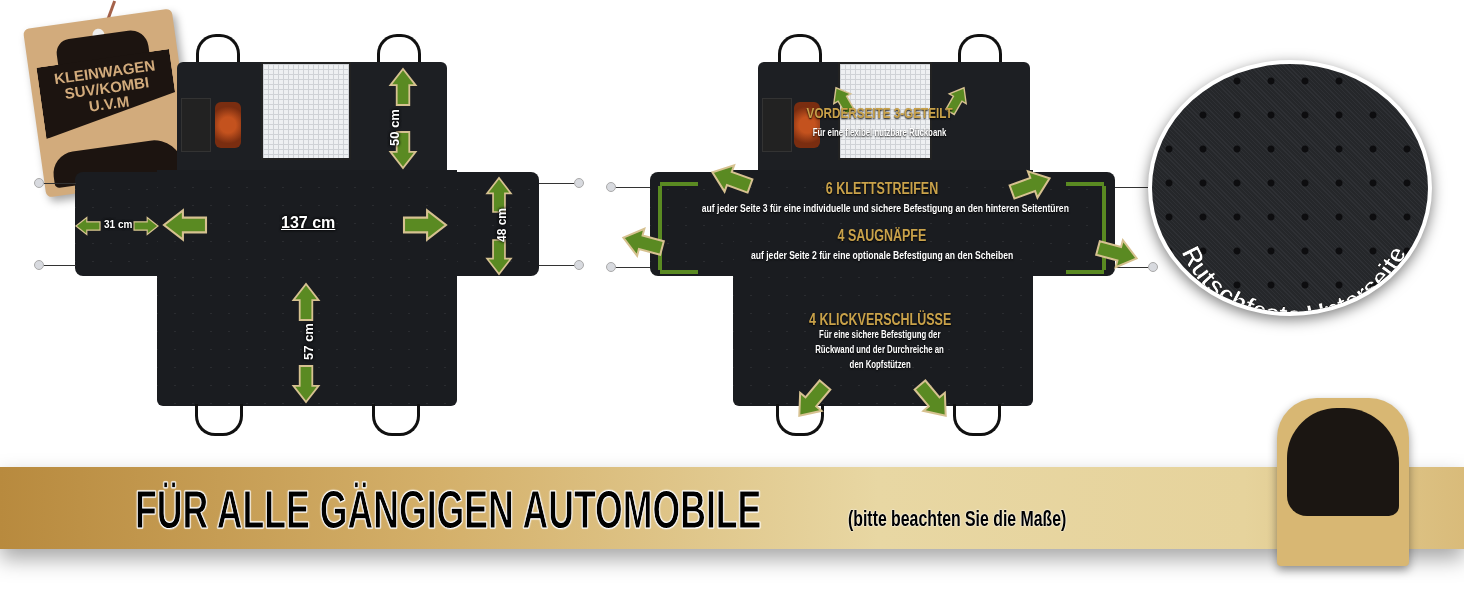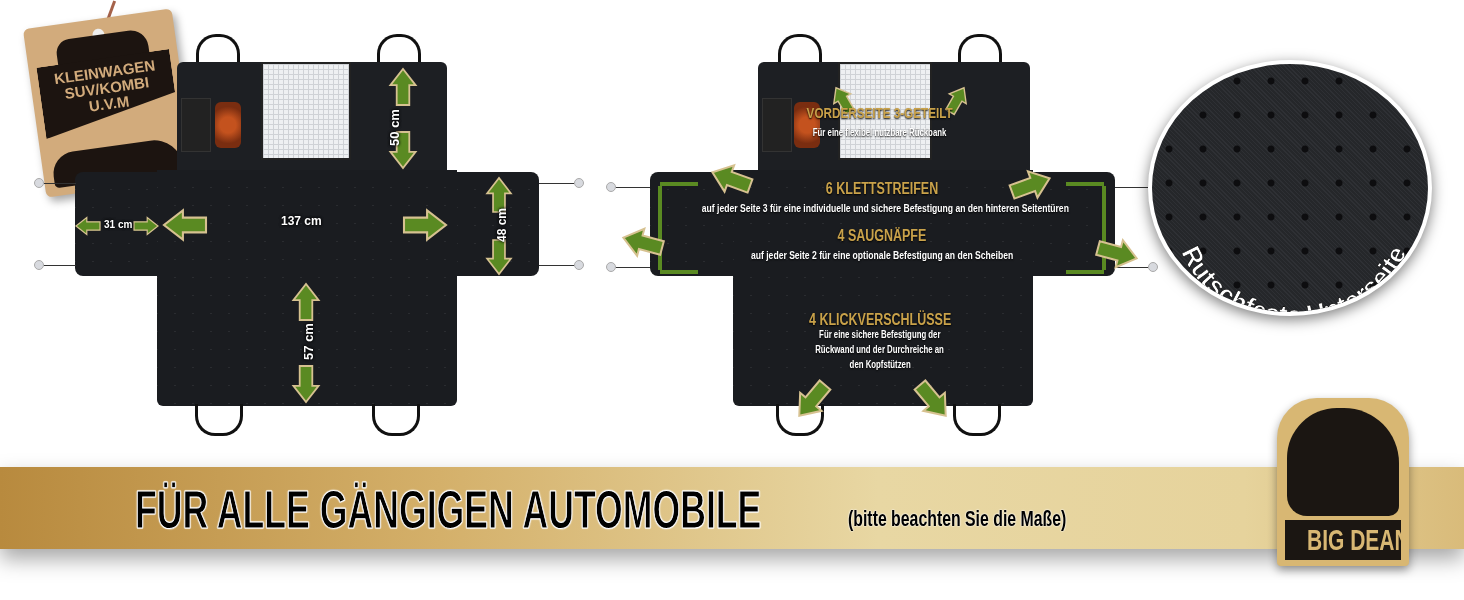--- a/index.html
+++ b/index.html
@@ -103,21 +103,21 @@
     <use href="#arr" transform="translate(499,212) rotate(-90) scale(0.85)"></use>
     <use href="#arr" transform="translate(499,240) rotate(90) scale(0.85)"></use>
 
     <use href="#arr" transform="translate(306,320) rotate(-90) scale(0.9)"></use>
     <use href="#arr" transform="translate(306,366) rotate(90) scale(0.9)"></use>
   </svg>
   <div class="abs dim" style="left:388px;top:100px;width:30px;height:60px;">
     <span class="abs" style="left:-12px;top:20px;transform:rotate(-90deg);font-size:13px;white-space:nowrap;">50 cm</span>
   </div>
   <span class="abs dim" style="left:104px;top:219px;font-size:10px;">31 cm</span>
-  <span class="abs dim" style="left:281px;top:214px;font-size:12px;">137 cm</span>
+  <span class="abs dim" style="left:281px;top:214px;font-size:16px;text-decoration:underline;">137 cm</span>
   <span class="abs dim" style="left:485px;top:218px;font-size:12px;transform:rotate(-90deg);white-space:nowrap;">48 cm</span>
   <span class="abs dim" style="left:290px;top:334px;font-size:13px;transform:rotate(-90deg);white-space:nowrap;">57 cm</span>
 </div>
 
 <div>
   <div class="abs strap" style="left:778px;top:34px;width:44px;height:30px;"></div>
   <div class="abs strap" style="left:958px;top:34px;width:44px;height:30px;"></div>
   <div class="abs panel" style="left:758px;top:62px;width:272px;height:112px;border-radius:6px 6px 0 0;">
     <div class="abs" style="left:4px;top:36px;width:30px;height:54px;background:#222;border:1px solid #333;"></div>
     <div class="abs" style="left:36px;top:40px;width:26px;height:46px;background:radial-gradient(circle,#c4521e 30%,#7a2d10 70%);border-radius:6px;"></div>
@@ -191,16 +191,13 @@
     </text>
   </svg>
 </div>
 
 <div class="banner"></div>
 <div class="banner-title">FÜR ALLE GÄNGIGEN AUTOMOBILE</div>
 <div class="banner-sub">(bitte beachten Sie die Maße)</div>
 
 <div class="logo">
   <div class="logo-body"></div>
-  <div class="logo-box">
-    <span class="logo-text">BIG DEAN</span>
-  </div>
 </div>
 
 </body></html>

